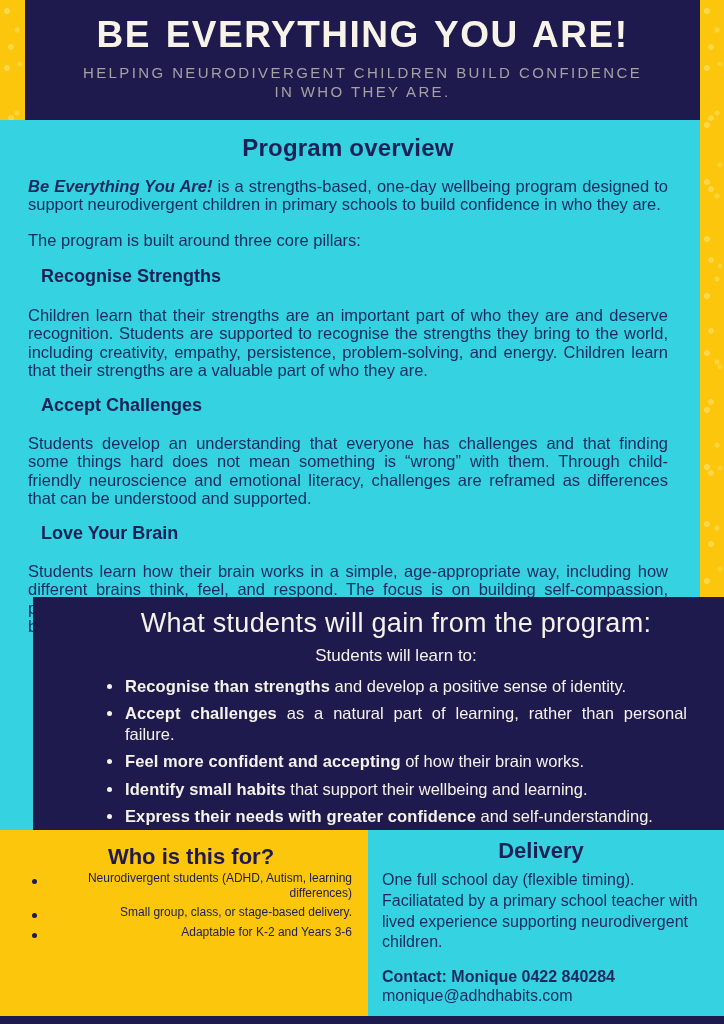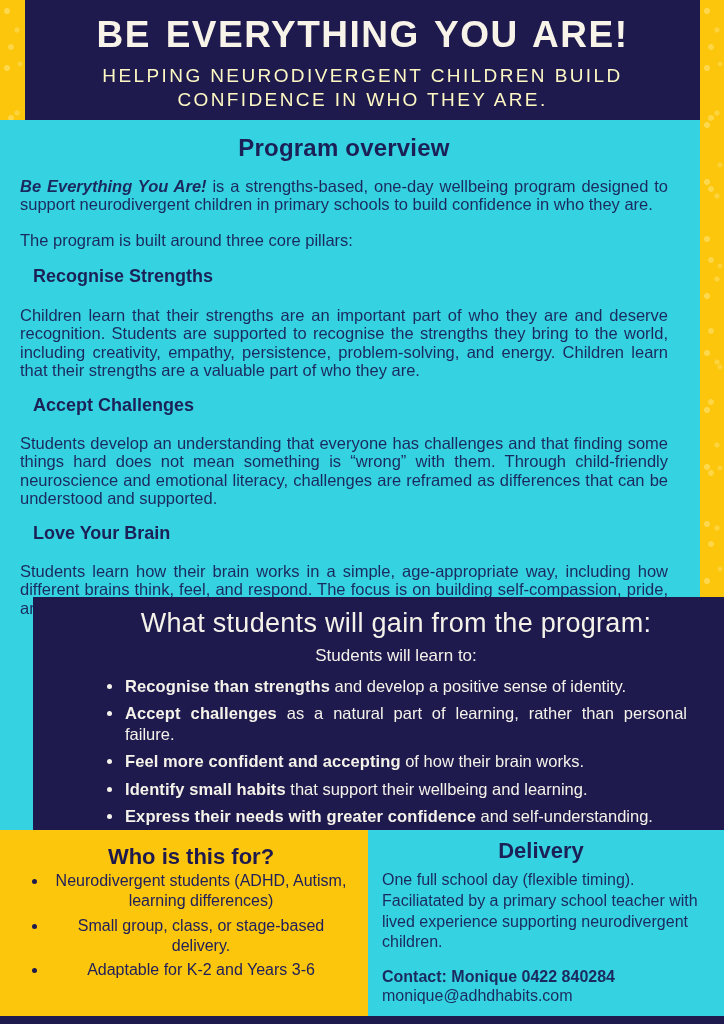--- a/index.html
+++ b/index.html
@@ -22,25 +22,25 @@
   .left-strip {position:absolute;top:0;left:0;width:25px;height:120px;}
   .right-strip{position:absolute;top:0;right:0;width:24px;height:597px;}
   .header-navy{
     position:absolute;top:0;left:25px;width:675px;height:120px;
     background:#1f1a4e;color:#f7f3e8;text-align:center;box-sizing:border-box;padding-top:16px;
   }
   .header-title{
     font-size:37px;font-weight:bold;letter-spacing:1.5px;word-spacing:3px;line-height:1.05;margin:0;
   }
   .header-sub{
-    margin:9px auto 5px;max-width:585px;font-size:19px;letter-spacing:2.4px;line-height:1.25;color:#fef9c3;
+    margin:9px auto 5px;max-width:585px;font-size:15px;letter-spacing:2.4px;line-height:1.25;color:#a3a3a3;
   }
   .teal-main{
     position:absolute;top:120px;left:0;width:700px;height:447px;background:#35d2e1;
-    box-sizing:border-box;padding:10px 32px 0 20px;color:#1b2a5e;
+    box-sizing:border-box;padding:10px 32px 0 28px;color:#1b2a5e;
   }
   .overview-heading{
     text-align:center;font-size:24px;font-weight:bold;color:#1b2156;margin:4px 0 15px;letter-spacing:.2px;
   }
   .body-p{font-size:16.5px;line-height:1.12;text-align:justify;margin:0 0 17px;}
   .pillars-lead{font-size:16.5px;line-height:1.12;margin:0 0 17px;}
   .pillar-title{font-size:18px;font-weight:bold;margin:13px;line-height:1.18;color:#1b2156;}
   .pillar-body{font-size:16.5px;line-height:1.12;text-align:justify;margin:18px 0 15px;}
   .bi{font-weight:bold;font-style:italic;}
   
@@ -57,21 +57,21 @@
   .dot-navy{background:#1f1a4e;}
   .btext{font-size:16.5px;line-height:1.24;text-align:justify;flex:1;}
   .btext b{letter-spacing:.1px;}
   
   .bottom{position:absolute;top:830px;left:0;width:724px;height:186px;display:flex;}
   .audience{
     width:368px;box-sizing:border-box;background:#fcc60d;color:#22205a;
     padding:12px 16px 0 30px;
   }
   .audience-heading{text-align:center;font-size:22px;font-weight:bold;margin:2px 0 1px;color:#1f1a4e;}
-  .audience .btext{font-size:16px;line-height:1.27;text-align:center;}
+  .audience .btext{font-size:12px;line-height:1.27;text-align:right;}
   .audience li{margin-bottom:4px;}
   .delivery{
     width:356px;box-sizing:border-box;background:#35d2e1;color:#1b2a5e;
     padding:6px 24px 0 14px;
   }
   .delivery-heading{text-align:center;font-size:22px;font-weight:bold;margin:2px 0 6px;color:#1b2156;}
   .delivery-body{font-size:16px;line-height:1.3;margin:0;}
   .contact-line{font-size:16px;font-weight:bold;margin:15px 0 0;}
   .contact-email{font-size:16px;margin:1px 0 0;}
   .footer{position:absolute;top:1016px;left:0;width:724px;height:8px;background:#1f1a4e;}

